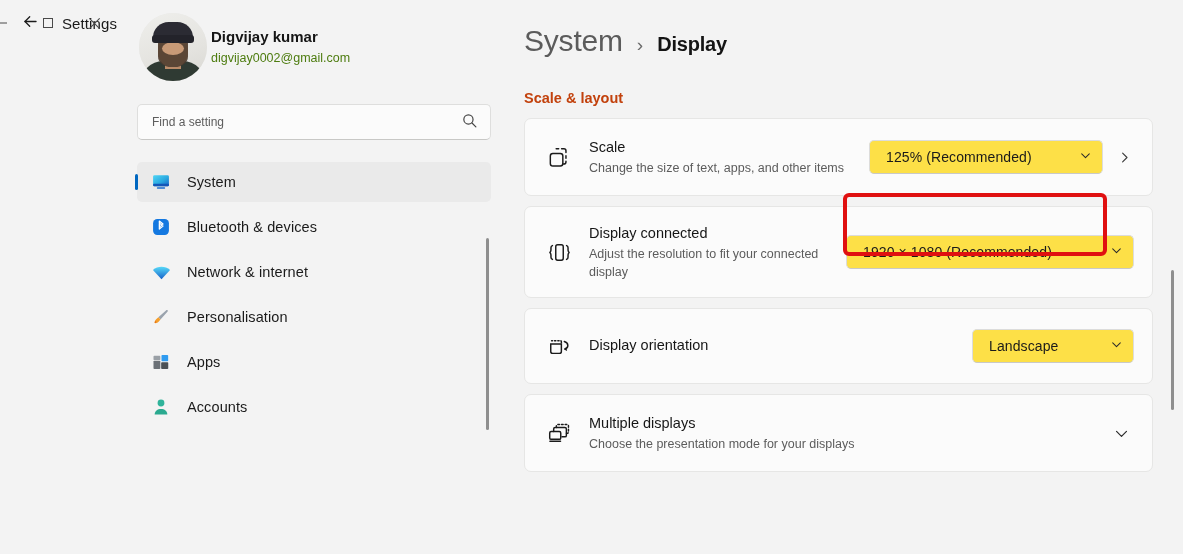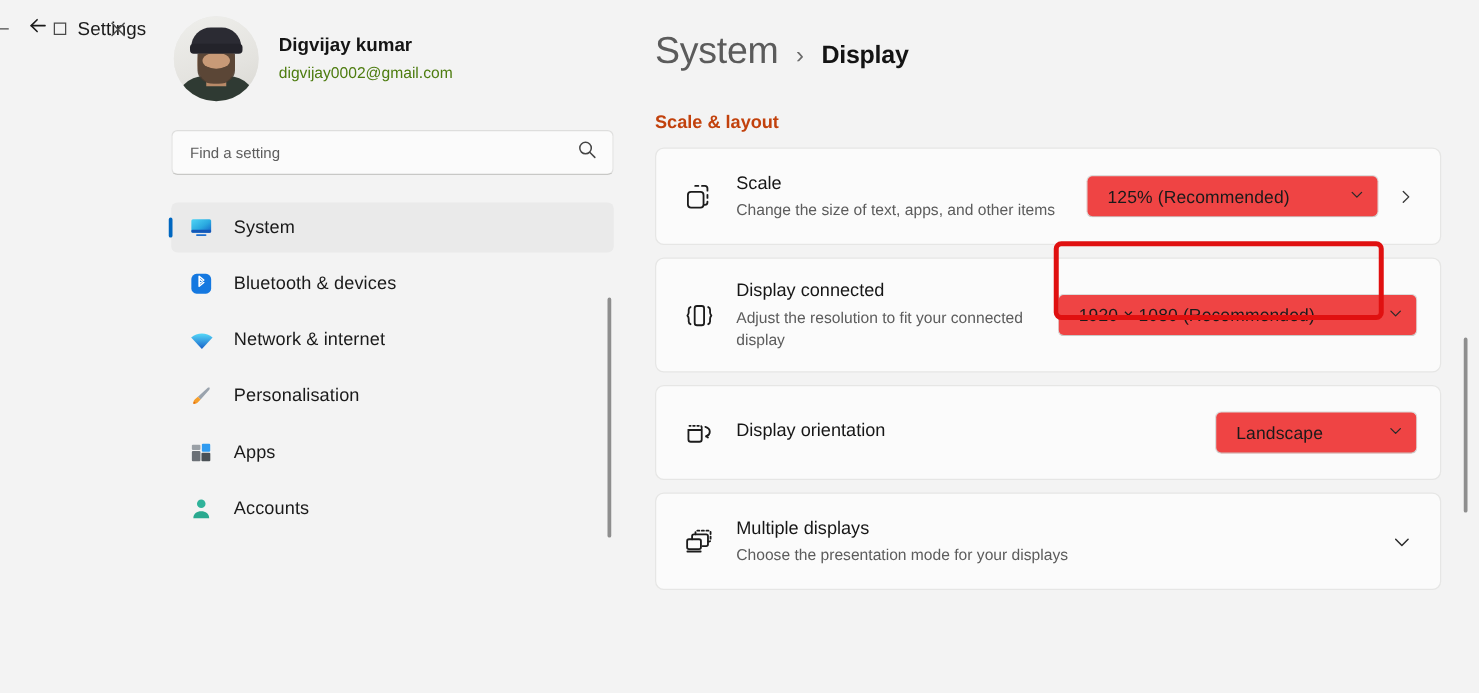--- a/index.html
+++ b/index.html
@@ -39,21 +39,21 @@
   
   .body { flex: 1; display: flex; min-height: 0; }
 
   
   .sidebar {
     width: 390px; flex: 0 0 390px;
     position: relative;
     padding: 0 16px 0 20px;
     overflow: hidden;
   }
-  .profile { display: flex; align-items: center; gap: 16px; padding: 12px 0 4px 2px; height: 86px; }
+  .profile { display: flex; align-items: center; gap: 4px; padding: 12px 0 4px 2px; height: 86px; }
   .avatar {
     width: 68px; height: 68px; border-radius: 50%;
     flex: 0 0 68px; overflow: hidden; position: relative;
     background: #e8e8e6;
   }
   .avatar .bg { position: absolute; inset: 0; background: linear-gradient(160deg,#efefec 0%,#e4e3df 60%,#d8d7d2 100%); }
   .avatar .face { position: absolute; left: 19px; top: 20px; width: 30px; height: 34px; border-radius: 46% 46% 44% 44%; background: #c89a77; }
   .avatar .beard { position: absolute; left: 19px; top: 30px; width: 30px; height: 24px; border-radius: 0 0 44% 44%; background: #4b3a2d; opacity: .88; }
   .avatar .cheek { position: absolute; left: 23px; top: 29px; width: 22px; height: 13px; border-radius: 50%; background: #c89a77; }
   .avatar .cap { position: absolute; left: 14px; top: 9px; width: 40px; height: 20px; border-radius: 18px 18px 5px 5px; background: #2b2b33; }
@@ -122,21 +122,21 @@
     cursor: pointer;
   }
   .card-icon { width: 42px; flex: 0 0 42px; display: flex; align-items: center; justify-content: flex-start; color: #1b1b1b; }
   .card-text { flex: 1; min-width: 0; padding-right: 14px; }
   .card-title { font-size: 14.5px; color: #161616; line-height: 1.45; }
   .card-sub { font-size: 12.5px; color: #5c5c5c; line-height: 1.45; margin-top: 1px; }
   .card-right { display: flex; align-items: center; gap: 12px; flex: 0 0 auto; }
 
   .combo {
     height: 34px;
-    background: #ef4444;
+    background: #fde047;
     border: 1px solid #dcdcdb;
     border-bottom-color: #c9c9c7;
     border-radius: 5px;
     display: flex; align-items: center; justify-content: space-between;
     gap: 16px; padding: 0 10px 0 16px;
     font-size: 14px; color: #1a1a1a;
     cursor: pointer; white-space: nowrap;
   }
   .combo .cb-label { letter-spacing: .1px; }
 

